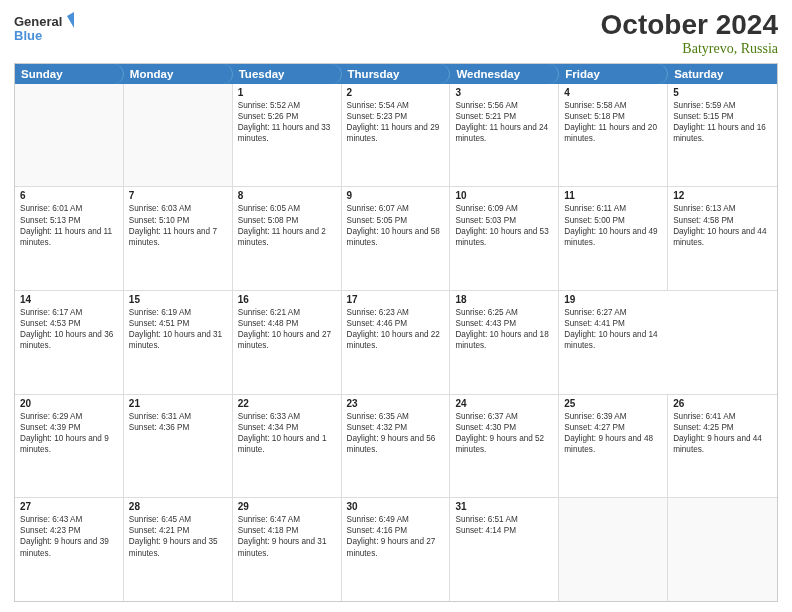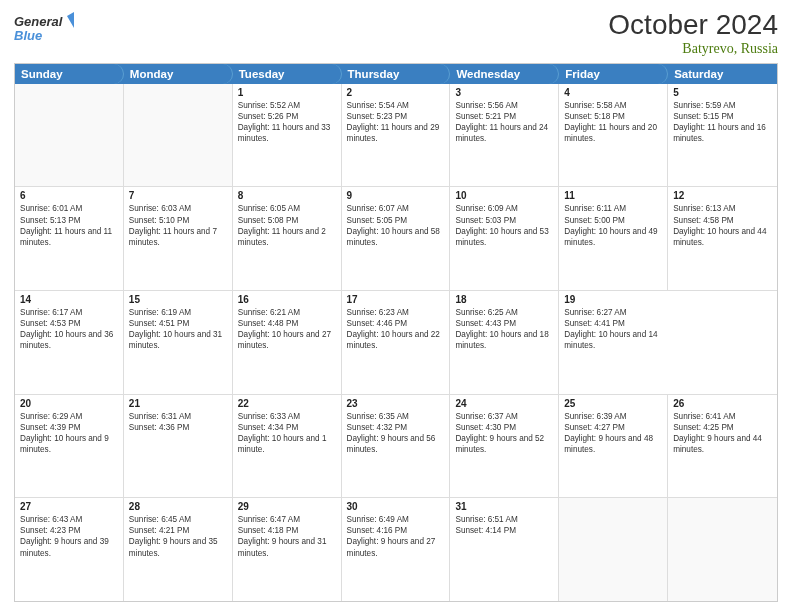--- a/index.html
+++ b/index.html
@@ -20,28 +20,27 @@
     .header {
       display: flex;
       justify-content: space-between;
       align-items: flex-start;
       margin-bottom: 6px;
     }
     .logo {
       display: flex;
       align-items: flex-start;
       gap: 4px;
-      font-style: italic;
     }
     .title-block {
       text-align: right;
     }
     .main-title {
       font-size: 28px;
-      font-weight: 400;
+      font-weight: 700;
       color: #333;
       line-height: 1.1;
     }
     .sub-title {
       font-size: 14px;
       color: #4d7c0f;
       font-family: Liberation Serif, serif;
     }
     .calendar {
       flex: 1;

